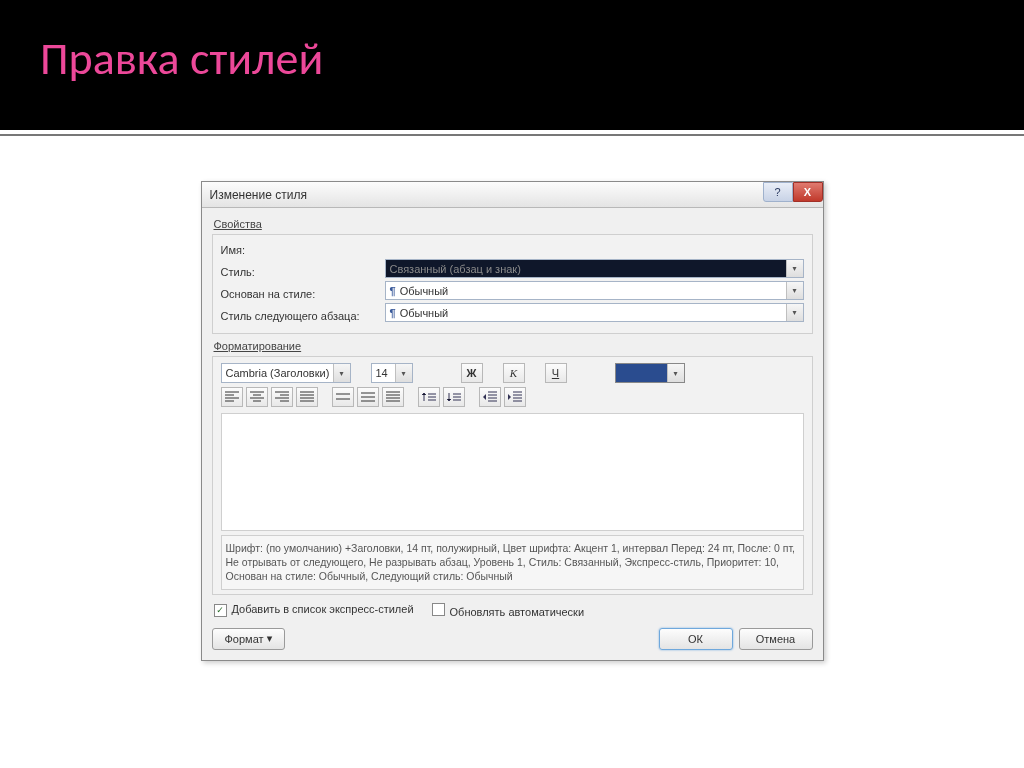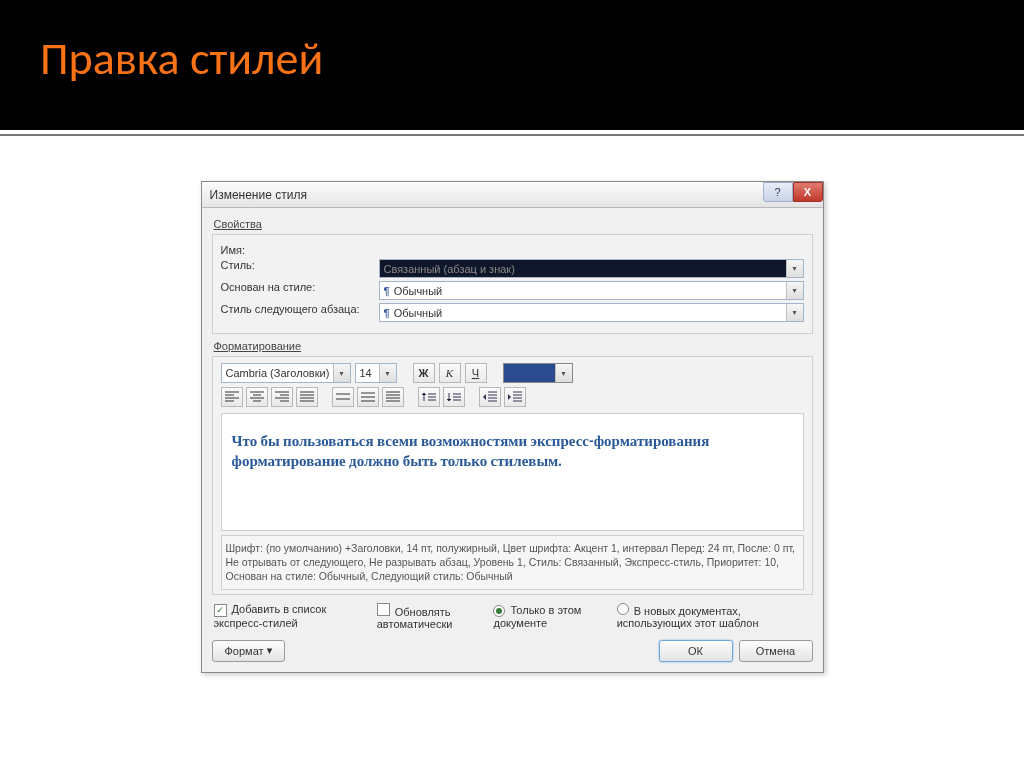--- a/index.html
+++ b/index.html
@@ -9,21 +9,21 @@
     width: 1024px;
     height: 768px;
     overflow: hidden;
   }
   .slide-title-bar {
     background: #000;
     height: 130px;
     padding: 30px 40px;
   }
   .slide-title {
-    color: #f97316;
+    color: #ec4899;
     font-size: 46px;
     font-weight: normal;
     font-family: "Calibri", Arial, sans-serif;
   }
   .slide-divider { height: 6px; background: #fff; border-bottom: 2px solid #777; }
   .slide-body {
     display: flex;
     justify-content: center;
     padding-top: 45px;
   }
@@ -55,21 +55,21 @@
   .win-help { background: linear-gradient(#e9eef7,#c8d3e6); color:#2a3a60; border:1px solid #9fb1cc; border-radius:0 0 0 3px;}
   .win-close { background: linear-gradient(#e07a6f,#c0392b); color:#fff; border:1px solid #a13028; border-radius:0 0 3px 0; font-weight:bold;}
   .dialog-body { padding: 6px 10px 10px 10px; }
   .section-label { font-size: 11px; color: #444; margin: 4px 0 4px 2px; text-decoration: underline; }
   .grid-props {
     border: 1px solid #cfcfcf;
     padding: 6px 8px 8px 8px;
     margin-bottom: 6px;
     background: #f2f2f2;
   }
-  .row { display: flex; align-items: flex-start; margin: 3px 0; gap: 8px; }
+  .row { display: flex; align-items: flex-end; margin: 3px 0; gap: 14px; }
   .lbl { width: 150px; font-size: 11px; color: #333; }
   .field {
     flex: 1; height: 19px; border: 1px solid #a6b4c7;
     background: #fff; font-size: 11px; padding: 1px 4px;
     display: flex; align-items: center; position: relative;
   }
   .field.sel { background: #2a5db0; color: #fff; }
   .field.disabled { background: #0f172a; color: #8a8a8a; }
   .dd-arrow {
     position: absolute; right: 0; top: 0; bottom: 0; width: 17px;
@@ -77,21 +77,21 @@
     border-left: 1px solid #bfbfbf;
     display: flex; align-items: center; justify-content: center;
     font-size: 8px; color: #555;
   }
   .pilcrow { color: #3a5a9a; margin-right: 4px; font-weight: bold;}
   .fmt-section {
     border: 1px solid #cfcfcf;
     padding: 6px 8px 4px 8px;
     background: #f2f2f2;
   }
-  .toolbar1 { display: flex; align-items: center; gap: 4px; margin-bottom: 4px;}
+  .toolbar1 { display: flex; align-items: center; gap: 20px; margin-bottom: 4px;}
   .combo {
     height: 20px; border: 1px solid #a6b4c7; background: #fff;
     font-size: 11px; display: flex; align-items: center; padding: 0 4px;
     position: relative;
   }
   .combo .dd-arrow { font-size: 8px; }
   .tbtn {
     width: 22px; height: 20px; border: 1px solid #b8b8b8;
     background: linear-gradient(#fcfcfc,#e8e8e8);
     display: flex; align-items: center; justify-content: center;
@@ -264,36 +264,29 @@
             </div>
           <div class="tbtn">
               <svg viewBox="0 0 14 12">
                 <path stroke="#335" stroke-width="1" d="M5 1h9M5 4h9M5 7h9M5 10h9" fill="none"></path>
                 <path fill="#335" d="M0 3l3 3-3 3z"></path>
               </svg>
             </div>
         </div>
 
         <div class="preview">
-          <div class="prev-head">Что бы пользоваться всеми возможностями экспресс-форматирования форматирование должно быть только стилевым.</div>
         </div>
 
         <div class="descbox">Шрифт: (по умолчанию) +Заголовки, 14 пт, полужирный, Цвет шрифта: Акцент 1, интервал Перед: 24 пт, После: 0 пт, Не отрывать от следующего, Не разрывать абзац, Уровень 1, Стиль: Связанный, Экспресс-стиль, Приоритет: 10, Основан на стиле: Обычный, Следующий стиль: Обычный</div>
       </div>
 
       <div class="opts">
         <div class="opt-row">
           <label><span class="chk">✓</span><span>Добавить в список экспресс-стилей</span></label>
           <label><span class="chk"></span><span>Обновлять автоматически</span></label>
-        </div>
-        <div class="opt-row">
-          <label><span class="rdo">
-                <span class="dot"></span>
-              </span><span>Только в этом документе</span></label>
-          <label><span class="rdo"></span><span>В новых документах, использующих этот шаблон</span></label>
         </div>
       </div>
 
       <div class="footer">
         <div class="btn"><span>Формат</span>&nbsp;▾</div>
         <div class="spacer"></div>
         <div class="btn primary">ОК</div>
         <div class="btn" style="min-width:74px">Отмена</div>
       </div>
 

